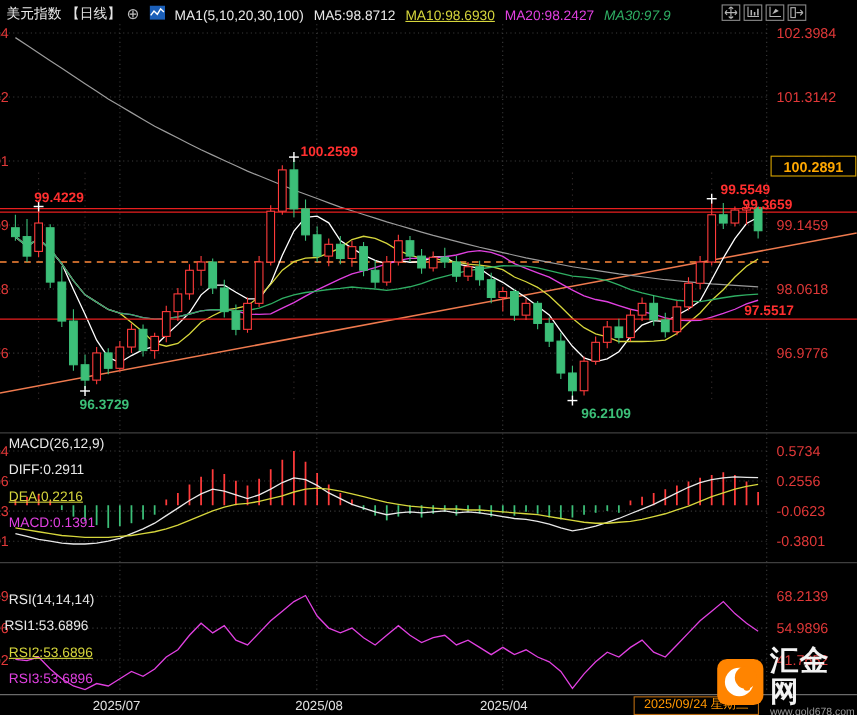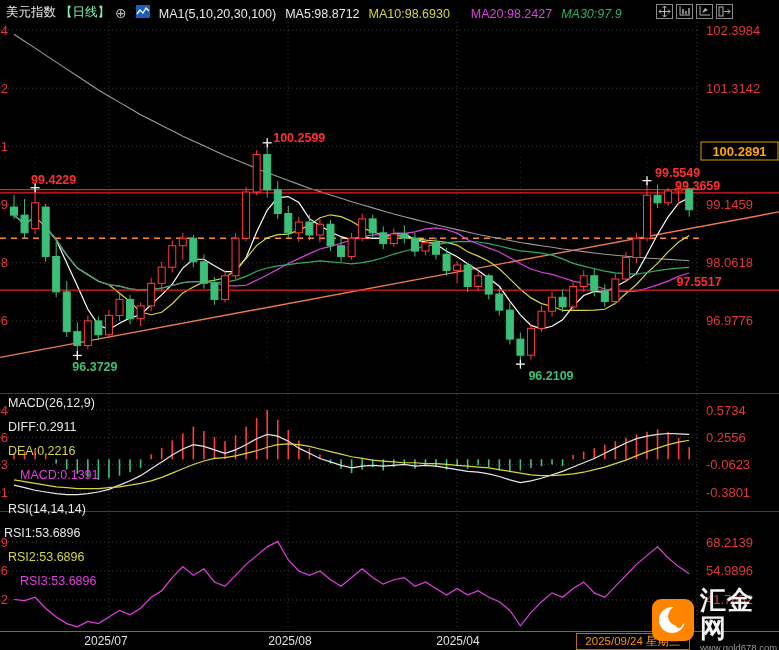--- a/index.html
+++ b/index.html
@@ -1,21 +1,21 @@
 <!DOCTYPE html>
 <html><head>
 <meta charset="utf-8">
 <style>
   html,body{margin:0;padding:0;background:#000;}
   #app{position:relative;width:779px;height:650px;background:#000;overflow:hidden;
        font-family:"Liberation Sans","DejaVu Sans",sans-serif;}
   #cv{position:absolute;left:0;top:0;}
   .hdr{position:absolute;left:6px;top:4px;display:flex;align-items:flex-end;gap:9px;
        font-size:12.5px;color:#e8e8e8;white-space:nowrap;z-index:5;}
-  .red{color:#86efac;} .yel{color:#d6d63c;} .mag{color:#e040e0;margin-left:12px;} .grn{color:#2fae63;font-style:italic;}
+  .red{color:#e5e5e5;} .yel{color:#d6d63c;text-decoration:underline;} .mag{color:#e040e0;} .grn{color:#2fae63;font-style:italic;}
   .gry{color:#bbb;} .wht{color:#e8e8e8;}
   .ptitle{font-size:12.5px;position:absolute;left:8px;display:flex;gap:10px;z-index:5;white-space:nowrap;flex-direction:column;}
   .toolbar{position:absolute;top:4px;left:656px;display:flex;gap:3px;z-index:6;}
   .tbtn{width:17px;height:15px;border:1px solid #8a8a8a;display:flex;align-items:center;
         justify-content:center;background:#000;box-sizing:border-box;}
   .months{position:absolute;top:634px;width:662px;height:16px;font-size:12px;color:#e0e0e0;z-index:5;}
   .mlabel{position:absolute;transform:translateX(-50%);}
   .datebox{position:absolute;left:576px;top:633px;width:112px;height:15px;border:1px solid #b86a10;
            color:#ff9600;font-size:11.5px;text-align:center;line-height:15px;z-index:6;background:#000;}
   .logo{position:absolute;left:652px;top:586px;display:flex;align-items:center;gap:6px;z-index:7;}
@@ -377,21 +377,21 @@
       </span>
   </div>
 
   <div class="ptitle" style="top:396px">
     <span class="wht">MACD(26,12,9)</span>
     <span class="wht">DIFF:0.2911</span>
     <span class="yel">DEA:0.2216</span>
     <span class="mag">MACD:0.1391</span>
   </div>
 
-  <div class="ptitle" style="top:502px">
+  <div class="ptitle" style="top:538px">
     <span class="wht">RSI(14,14,14)</span>
     <span class="wht" style="margin-left:-4px">RSI1:53.6896</span>
     <span class="yel">RSI2:53.6896</span>
     <span class="mag">RSI3:53.6896</span>
   </div>
 
   <div class="months">
     <span class="mlabel" style="left:106px">2025/07</span>
     <span class="mlabel" style="left:290px">2025/08</span>
     <span class="mlabel" style="left:458px">2025/04</span>

